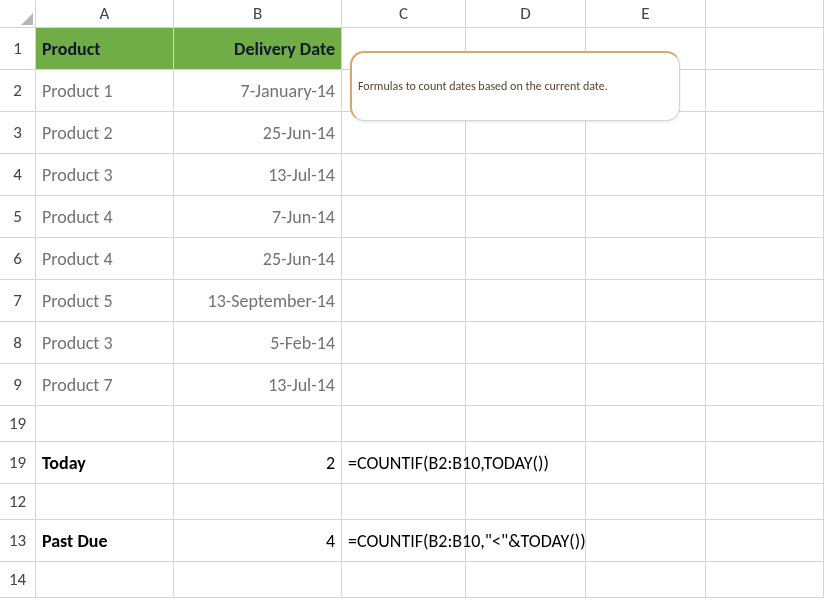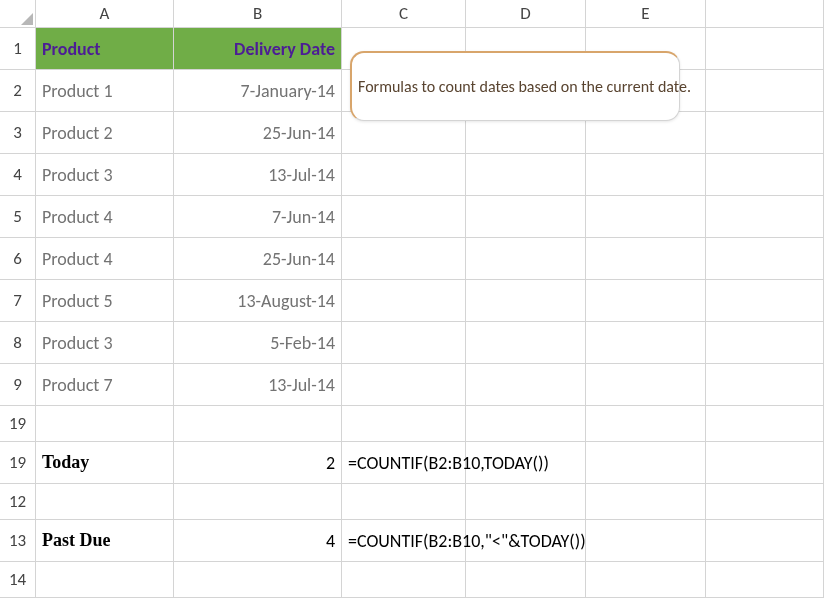--- a/index.html
+++ b/index.html
@@ -56,51 +56,50 @@
     }
     .rowhdr {
       background: #f0f0f0;
       justify-content: center;
       color: #444;
       border-right: 1px solid #b1b1b1;
       font-size: 17px;
     }
     .tblhdr {
       background: #70ad47 !important;
-      color: #4c1d95;
+      color: #0f172a;
       font-weight: bold;
       border-right: 1px solid #a8cf8f;
       border-bottom: 1px solid #a8cf8f;
     }
     .tblcell {
       border-right: 1px solid #a8cf8f;
       border-bottom: 1px solid #a8cf8f;
       color: #737373;
     }
     .tblcell.right, .right {
       justify-content: flex-end;
     }
     .spread {
       border-right: none;
     }
     .bold {
       font-weight: bold;
-      font-family: Liberation Serif, serif;
     }
     .callout {
       position: absolute;
       left: 350px;
       top: 51px;
       width: 330px;
       height: 70px;
       background: #fdf2e9;
       border: 2px solid #d8a56b;
       border-radius: 14px;
       padding: 10px 14px;
-      font-size: 16px;
+      font-size: 12px;
       color: #594430;
       line-height: 1.35;
       box-shadow: 0 1px 3px rgba(0,0,0,0.1);
       z-index: 5;
     }
     .r1 { grid-row: 1; }
     .r2 { grid-row: 2; height: 42px; }
     .r3 { grid-row: 3; height: 42px; }
     .r4 { grid-row: 4; height: 42px; }
     .r5 { grid-row: 5; height: 42px; }
@@ -183,21 +182,21 @@
   <div class="rowhdr r7 c1">6</div>
   <div class="tblcell r7 c2">Product 4</div>
   <div class="tblcell r7 c3 right">25-Jun-14</div>
   <div class="r7 c4"></div>
   <div class="r7 c5"></div>
   <div class="r7 c6"></div>
   <div class="r7 c7"></div>
 
   <div class="rowhdr r8 c1">7</div>
   <div class="tblcell r8 c2">Product 5</div>
-  <div class="tblcell r8 c3 right">13-August-14</div>
+  <div class="tblcell r8 c3 right">13-September-14</div>
   <div class="r8 c4"></div>
   <div class="r8 c5"></div>
   <div class="r8 c6"></div>
   <div class="r8 c7"></div>
 
   <div class="rowhdr r9 c1">8</div>
   <div class="tblcell r9 c2">Product 3</div>
   <div class="tblcell r9 c3 right">5-Feb-14</div>
   <div class="r9 c4"></div>
   <div class="r9 c5"></div>

